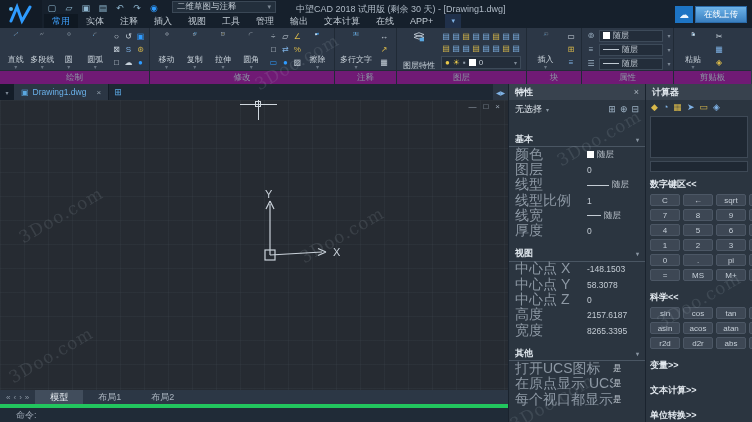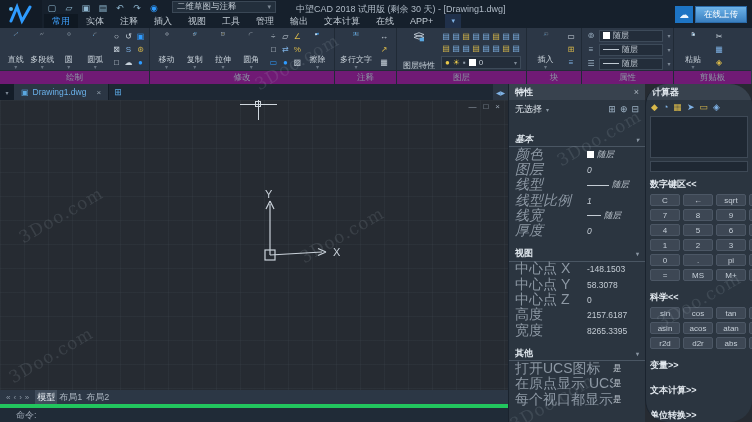--- a/index.html
+++ b/index.html
@@ -77,21 +77,21 @@
   .winctl{position:absolute;right:8px;top:2px;display:flex;gap:7px;color:#9aa5b2;font-size:8px;}
   .crosshair .chv{position:absolute;left:258px;top:0;width:1px;height:20px;background:#cfd6dd;}
   .crosshair .chh{position:absolute;left:240px;top:4px;width:37px;height:1px;background:#cfd6dd;}
   .crosshair .chb{position:absolute;left:255px;top:1px;width:6px;height:6px;border:1px solid #cfd6dd;background:transparent;}
   .ucs{position:absolute;left:238px;top:88px;}
   .ucs text{fill:#c9d1d9;font-size:11px;stroke:none;font-family:"Liberation Sans",sans-serif;}
 
   
   .modelbar{position:absolute;left:0;top:390px;width:508px;height:14px;background:#2c3745;display:flex;align-items:stretch;z-index:20;}
   .navbtns{display:flex;align-items:center;gap:3px;padding:0 6px;color:#8a96a3;font-size:8px;}
-  .ltab{padding:0 2px;line-height:14px;color:#aab4bf;text-align:right;}
+  .ltab{padding:0 15px;line-height:14px;color:#aab4bf;text-align:right;}
   .ltab.active{background:#414d5c;color:#e8edf2;}
   .cmdline{position:absolute;left:0;top:404px;width:508px;height:18px;background:#202b37;border-top:4px solid #22c55e;
            display:flex;align-items:center;padding-left:16px;color:#9aa5b2;z-index:20;}
 
   
   .rpanels{position:absolute;left:508px;top:84px;width:244px;height:338px;display:flex;z-index:20;}
   .ppanel{width:137px;height:100%;background:#2b3540;border-left:1px solid #1a232e;display:flex;flex-direction:column;overflow:hidden;}
   .phead{height:16px;background:#38424e;display:flex;align-items:center;padding:8px 6px;color:#e4eaf0;font-weight:bold;text-align:center;}
   .phead .px{margin-left:auto;color:#aab4bf;font-weight:normal;}
   .selrow{height:18px;display:flex;align-items:center;padding:0 6px;gap:4px;color:#dfe6ec;}
@@ -100,23 +100,23 @@
   .psec{margin-top:8px;}
   .psec-h{height:15px;display:flex;align-items:center;padding:0 6px;color:#dfe6ec;font-weight:bold;border-bottom:1px solid #4a5663;}
   .psec-h .sd{margin-left:auto;font-size:6px;color:#8a96a3;}
   .prow{height:15.3px;display:flex;align-items:center;padding:0 0 0 6px;}
   .prow .plab{width:72px;color:#8d98a4;white-space:nowrap;overflow:hidden;font-size:14px;}
   .prow.wide .plab{width:98px;}
   .prow .pval{flex:1;color:#c4ccd4;display:flex;align-items:center;gap:3px;font-size:8.5px;}
   .prow .sw{width:7px;height:7px;background:#fff;display:inline-block;}
   .prow .ln{width:22px;border-top:1px solid #c4ccd4;display:inline-block;}
   .prow .ln.short{width:14px;}
-  .psec.first{margin-top:14px;font-style:italic;}
-
-  .calc{width:107px;height:100%;background:#2b3540;border-left:1px solid #1a232e;display:flex;flex-direction:column;overflow:hidden;border-radius:22px;}
+  .psec.first{margin-top:14px;}
+
+  .calc{width:107px;height:100%;background:#2b3540;border-left:1px solid #1a232e;display:flex;flex-direction:column;overflow:hidden;}
   .calctools{height:15px;display:flex;align-items:center;gap:5px;padding:0 5px;font-size:9px;}
   .calctools .ci{color:#d9b94a;}
   .calctools .ci.b{color:#7fb2e5;}
   .calcdisplay{margin:3px 4px 0 4px;height:48px;background:#1f2833;border:1px solid #3e4956;}
   .calcinput{margin:3px 4px 0 4px;height:12px;background:#1f2833;border:1px solid #3e4956;}
   .calcsec{padding:0 4px;margin-top:6px;color:#e2e8ee;font-weight:bold;font-size:9px;}
   .kgrid{display:grid;grid-template-columns:repeat(4,30px);grid-auto-rows:12px;gap:3px;padding:3px 0 0 4px;}
   .kbtn{background:#3d4754;border:1px solid #4c5765;border-radius:2px;color:#c6cfd8;
         display:flex;align-items:center;justify-content:center;font-size:8px;cursor:default;}
 

